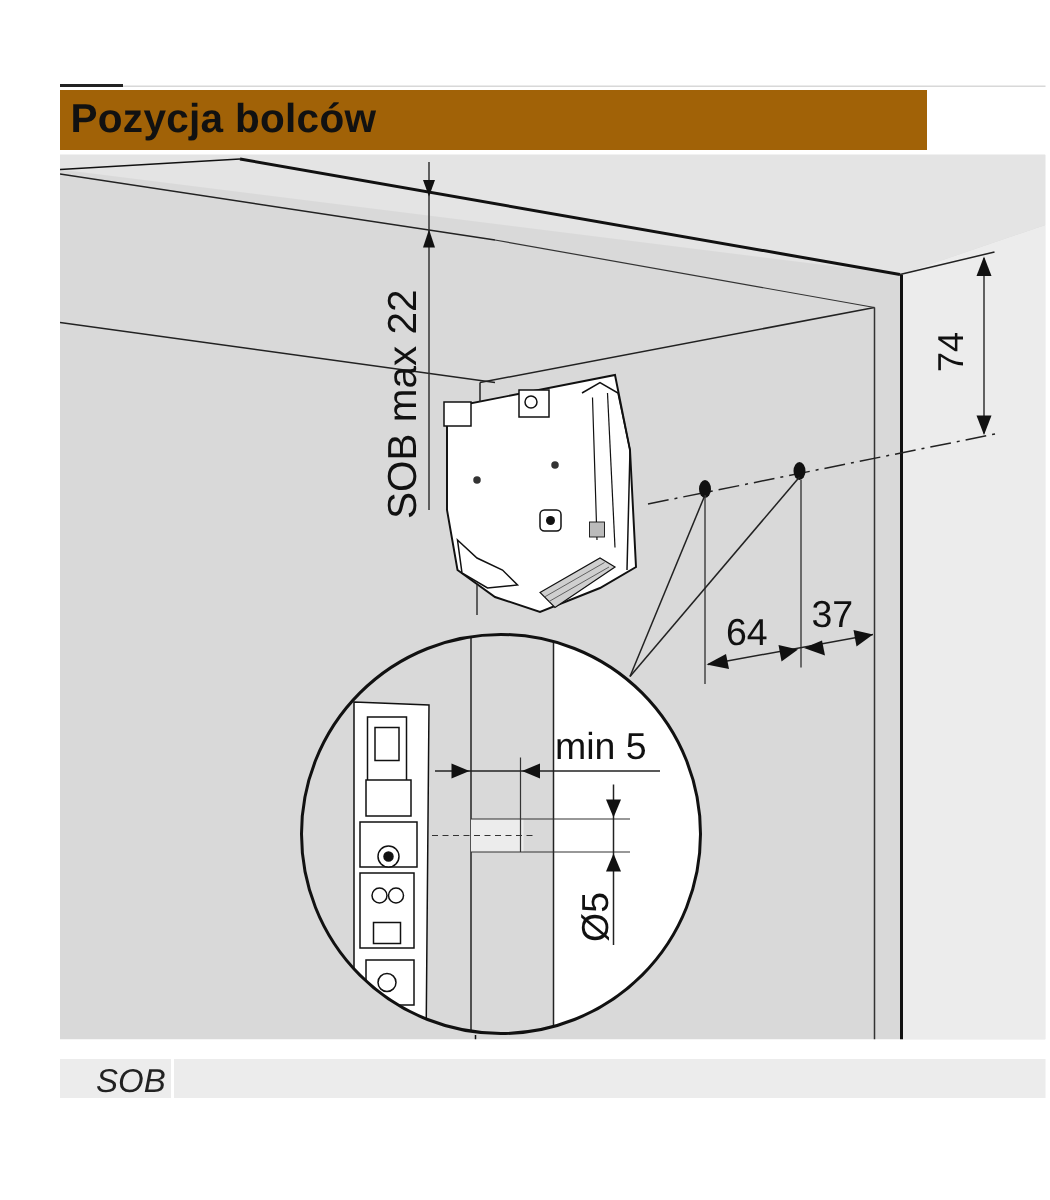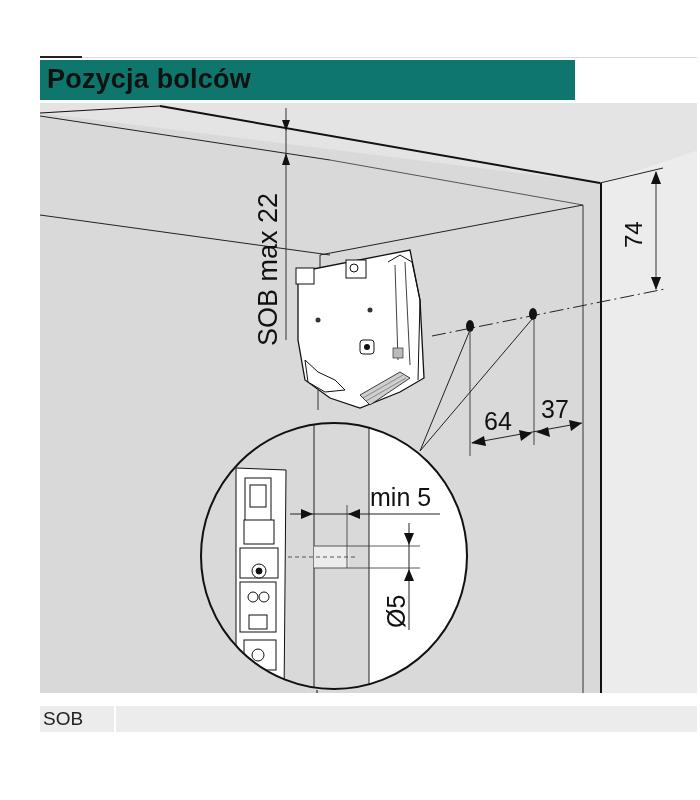--- a/index.html
+++ b/index.html
@@ -1,25 +1,25 @@
 <!DOCTYPE html>
 <html><head>
   <meta charset="utf-8">
   <style>
     html, body { margin: 0; padding: 0; background: #ffffff; }
     body { width: 700px; height: 800px; position: relative; overflow: hidden;
            font-family: "Liberation Sans", sans-serif; }
     .top-rule { position: absolute; left: 40px; top: 56px; width: 42px; height: 2px; background: #222; }
     .top-line { position: absolute; left: 82px; top: 57px; width: 615px; height: 1px; background: #d8d8d8; }
-    .title-bar { position: absolute; left: 40px; top: 60px; width: 535px; height: 40px; background: #0f766e; }
+    .title-bar { position: absolute; left: 40px; top: 60px; width: 535px; height: 40px; background: #a16207; padding-left: 43px; }
     .title { position: absolute; left: 7px; top: 4px; font-size: 27px; font-weight: bold; color: #111;
              letter-spacing: 0.2px; }
     .diagram { position: absolute; left: 40px; top: 103px; width: 657px; height: 590px; }
     .legend-row { position: absolute; left: 40px; top: 706px; width: 657px; height: 26px; background: #ececec; }
-    .legend-key { position: absolute; left: 3px; top: 2px; font-size: 19px; color: #222; }
+    .legend-key { position: absolute; left: 24px; top: 2px; font-size: 22px; color: #222; font-style: italic; }
     .legend-sep { position: absolute; left: 74px; top: 0; width: 2px; height: 26px; background: #fff; }
     .legend-val { position: absolute; left: 82px; top: 2px; font-size: 19px; color: #222; }
     svg text { font-family: "Liberation Sans", sans-serif; fill: #111; }
   </style>
 </head>
 <body>
 
 <div class="top-rule"></div>
 <div class="top-line"></div>
 

